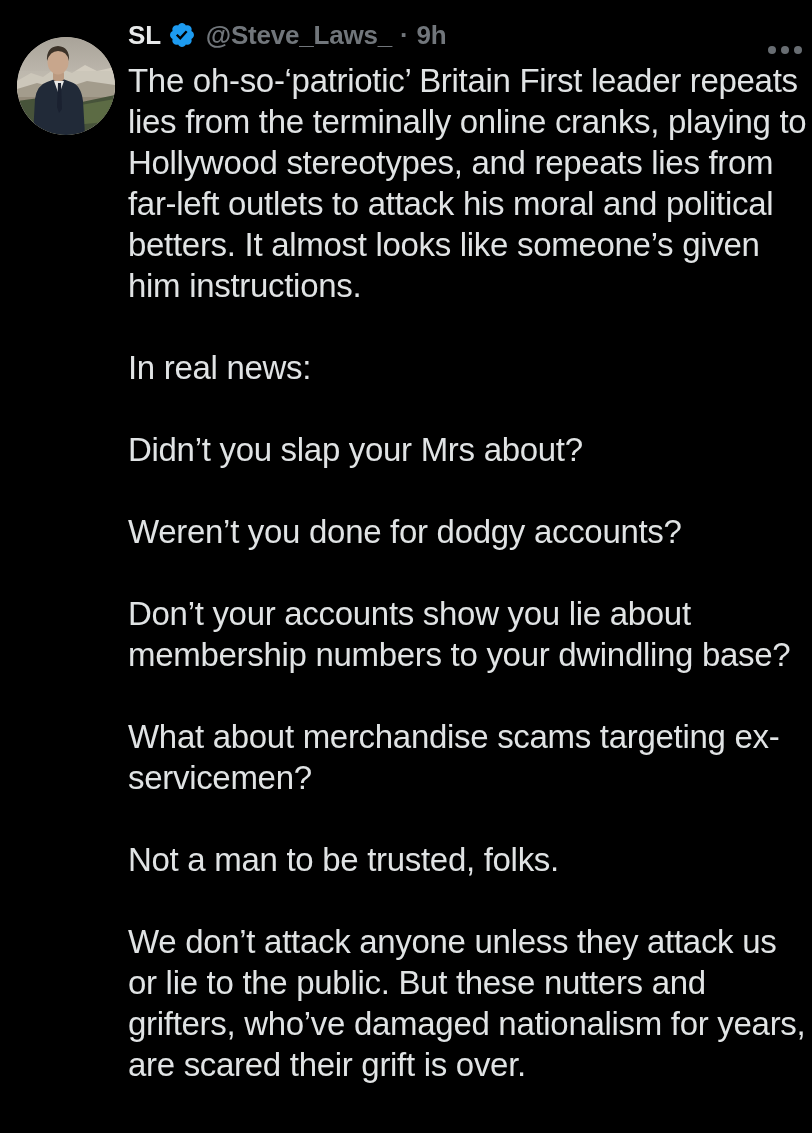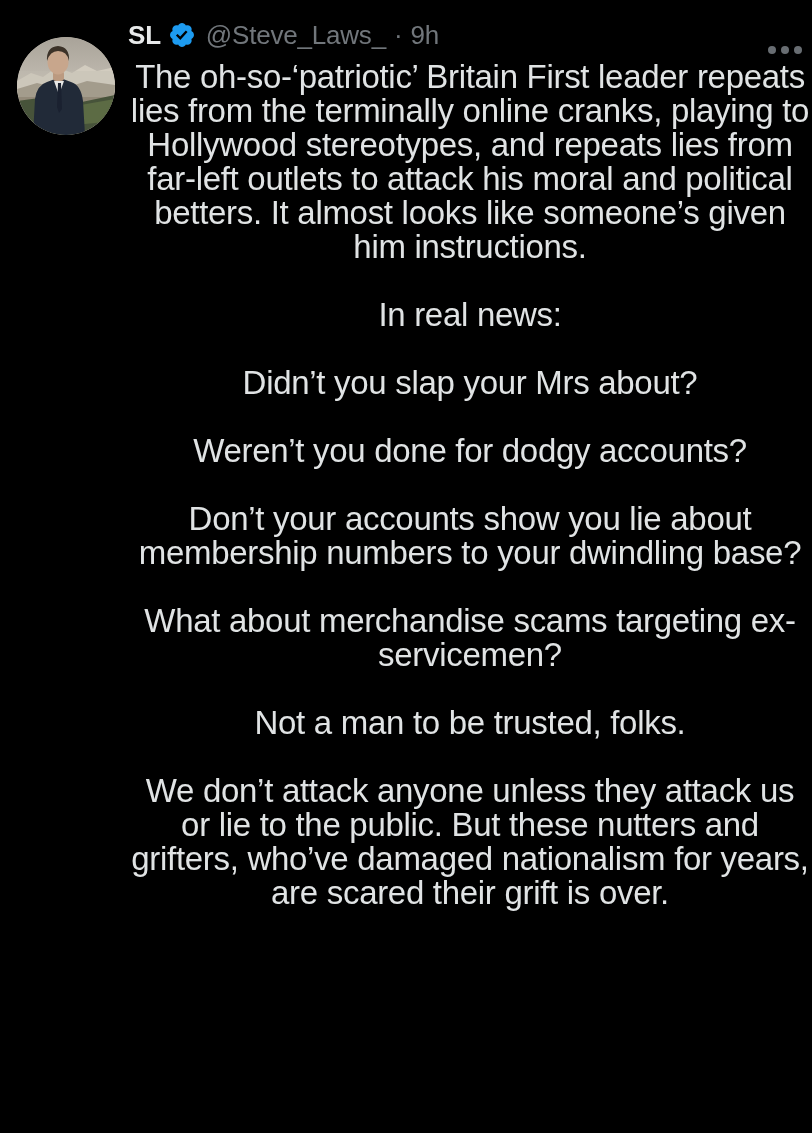--- a/index.html
+++ b/index.html
@@ -52,21 +52,21 @@
   .verified-badge {
     width: 28px;
     height: 28px;
     margin-left: 7px;
     display: inline-flex;
     flex: none;
   }
   .handle-group {
     margin-left: 10px;
     font-size: 26px;
-    font-weight: 400;
+    font-weight: 700;
     color: #71767b;
     letter-spacing: -0.2px;
     display: inline-flex;
     align-items: flex-end;
   }
   .handle { cursor: pointer; }
   .dot-sep { margin: 0 8px; }
   .more-button {
     position: absolute;
     top: 42px;
@@ -81,26 +81,25 @@
     width: 8px;
     height: 8px;
     border-radius: 50%;
     background: #686d72;
     display: block;
   }
   .tweet-body {
     margin-top: 5px;
     width: 684px;
     font-size: 33px;
-    line-height: 34px;
+    line-height: 41px;
     letter-spacing: -0.3px;
     color: #e0e3e4;
     white-space: pre-line;
     word-wrap: break-word;
-    text-align: center;
   }
 </style>
 </head>
 <body>
 
 <div class="screen">
 
   <div class="avatar">
     <svg viewBox="0 0 98 98" aria-hidden="true">
       <defs>

